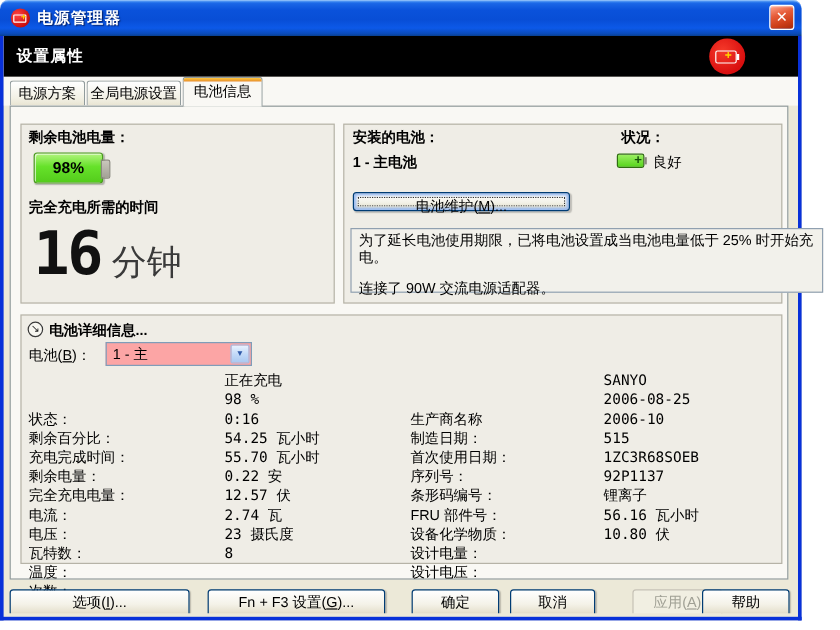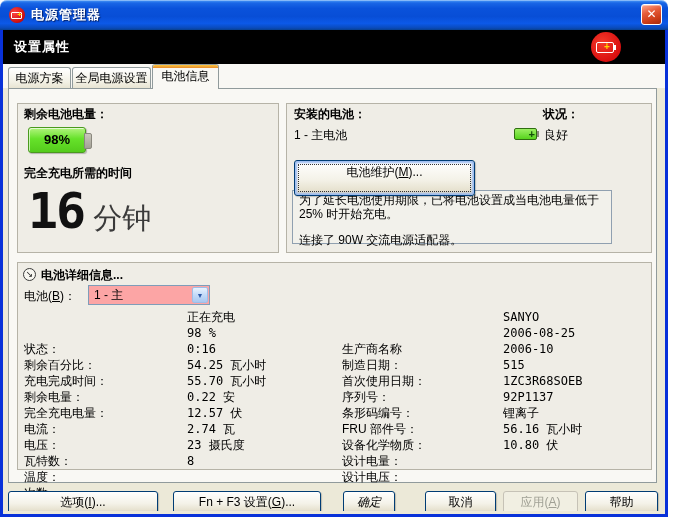--- a/index.html
+++ b/index.html
@@ -125,24 +125,24 @@
     border:1px solid #003C74;border-radius:3px;
     background:linear-gradient(180deg,#FFFFFF 0%,#F4F2E8 55%,#E7E2D0 85%,#D8D0BE 100%);
     text-align:center;font-size:12px;color:#000;
     box-shadow:1px 1px 1px rgba(0,0,0,.2);
   }
   .xp-btn .focus-ring{position:absolute;left:3px;right:3px;top:3px;bottom:3px;border:1px dotted #333;border-radius:1px;}
   .xp-btn.focused{box-shadow:inset 0 0 2px 2px #9CBCF0,1px 1px 1px rgba(0,0,0,.2);}
   .xp-btn.disabled{
     cursor:default;border-color:#C6C2B6;color:#A0A095;background:#F1EFE2;box-shadow:none;
   }
-  #btn-maintenance{left:291px;top:130px;width:181px;height:36px;line-height:22px;}
+  #btn-maintenance{left:291px;top:130px;width:181px;height:16px;line-height:22px;}
   
   .notice-box{
-    position:absolute;left:289px;top:160px;width:320px;height:54px;box-sizing:border-box;z-index:5;
+    position:absolute;left:289px;top:160px;width:394px;height:54px;box-sizing:border-box;z-index:5;
     border:1px solid #90A0B0;background:#F2F1EB;padding:2px 6px;line-height:14px;font-size:12px;
   }
   .notice-box p{margin:0;}
   .notice-box p + p{margin-top:12px;}
   
   .expander{
     position:absolute;left:20px;top:238px;width:13px;height:13px;box-sizing:border-box;z-index:5;
     border:1px solid #3A3A3A;border-radius:50%;text-align:center;cursor:pointer;background:#F7F6F0;
   }
   .expander .arr{display:block;font-size:9px;line-height:11px;color:#222;}
@@ -163,23 +163,23 @@
   #col-left{left:21px;width:310px;}
   #col-right{left:339px;width:300px;}
   .drow{display:flex;height:16px;line-height:16px;}
   .drow .dl{width:163px;flex:none;margin-top:32px;}
   #col-right .drow .dl{width:161px;}
   .drow .dv{font-family:"DejaVu Sans Mono","Liberation Sans",monospace;font-size:12px;white-space:nowrap;}
   
   .footer-btn{top:461px;height:23px;line-height:21px;}
   #btn-options{left:5px;width:150px;}
   #btn-fnf3{left:170px;width:148px;}
-  #btn-ok{left:340px;width:52px;font-style:italic;}
+  #btn-ok{left:340px;width:73px;}
   #btn-cancel{left:422px;width:71px;}
-  #btn-apply{left:500px;width:75px;}
+  #btn-apply{left:524px;width:75px;}
   #btn-help{left:582px;width:73px;}
   .mn{text-decoration:underline;}
 </style>
 </head>
 <body>
 
 <div class="window">
 
   <div class="titlebar">
     <div class="title-icon">
@@ -217,22 +217,22 @@
         <span>98%</span>
         <div class="nub"></div>
       </div>
       <div class="abs bold" style="left:21px;top:135px;">完全充电所需的时间</div>
       <div class="time-row">
         <span class="time-value">16</span><span class="time-unit">分钟</span>
       </div>
 
       <div class="panel" id="panel-installed"></div>
       <div class="abs bold" style="left:291px;top:76px;">安装的电池：</div>
-      <div class="abs bold" style="left:540px;top:76px;">状况：</div>
-      <div class="abs" style="left:291px;top:97px;">1 - 主电池</div>
+      <div class="abs bold" style="left:515px;top:76px;">状况：</div>
+      <div class="abs" style="left:291px;top:97px;font-weight:bold;">1 - 主电池</div>
       <div class="cond-batt">
         <span class="plus">+</span>
         <span class="nub"></span>
       </div>
       <div class="abs" style="left:541px;top:97px;">良好</div>
       <div class="xp-btn focused" id="btn-maintenance">
         <span>电池维护(</span><span class="mn">M</span><span>)...</span>
         <div class="focus-ring"></div>
       </div>
       <div class="notice-box">

